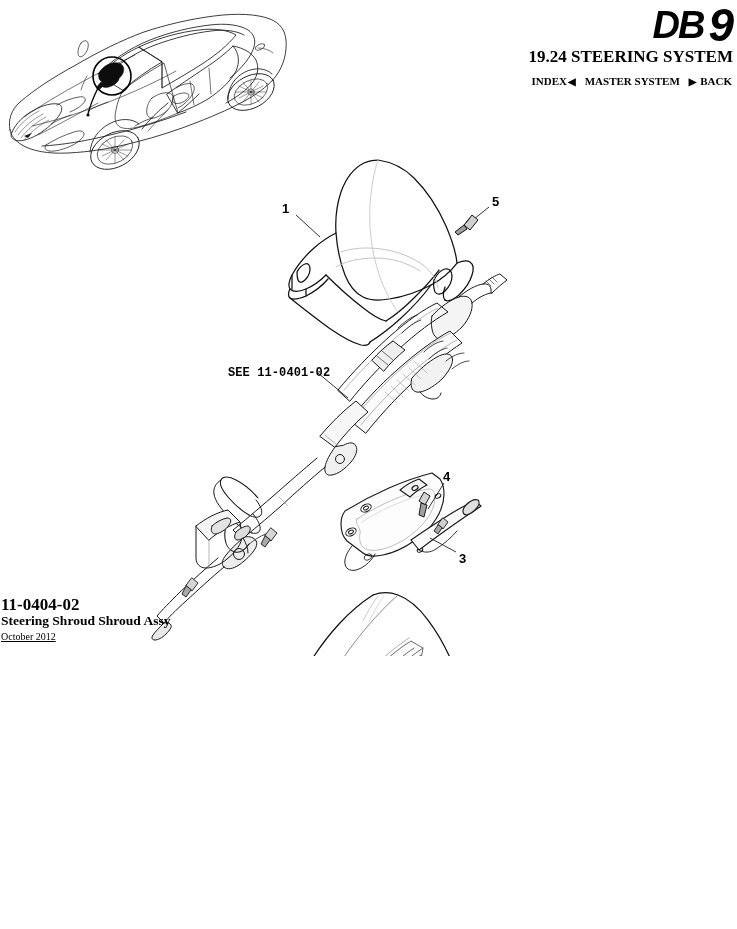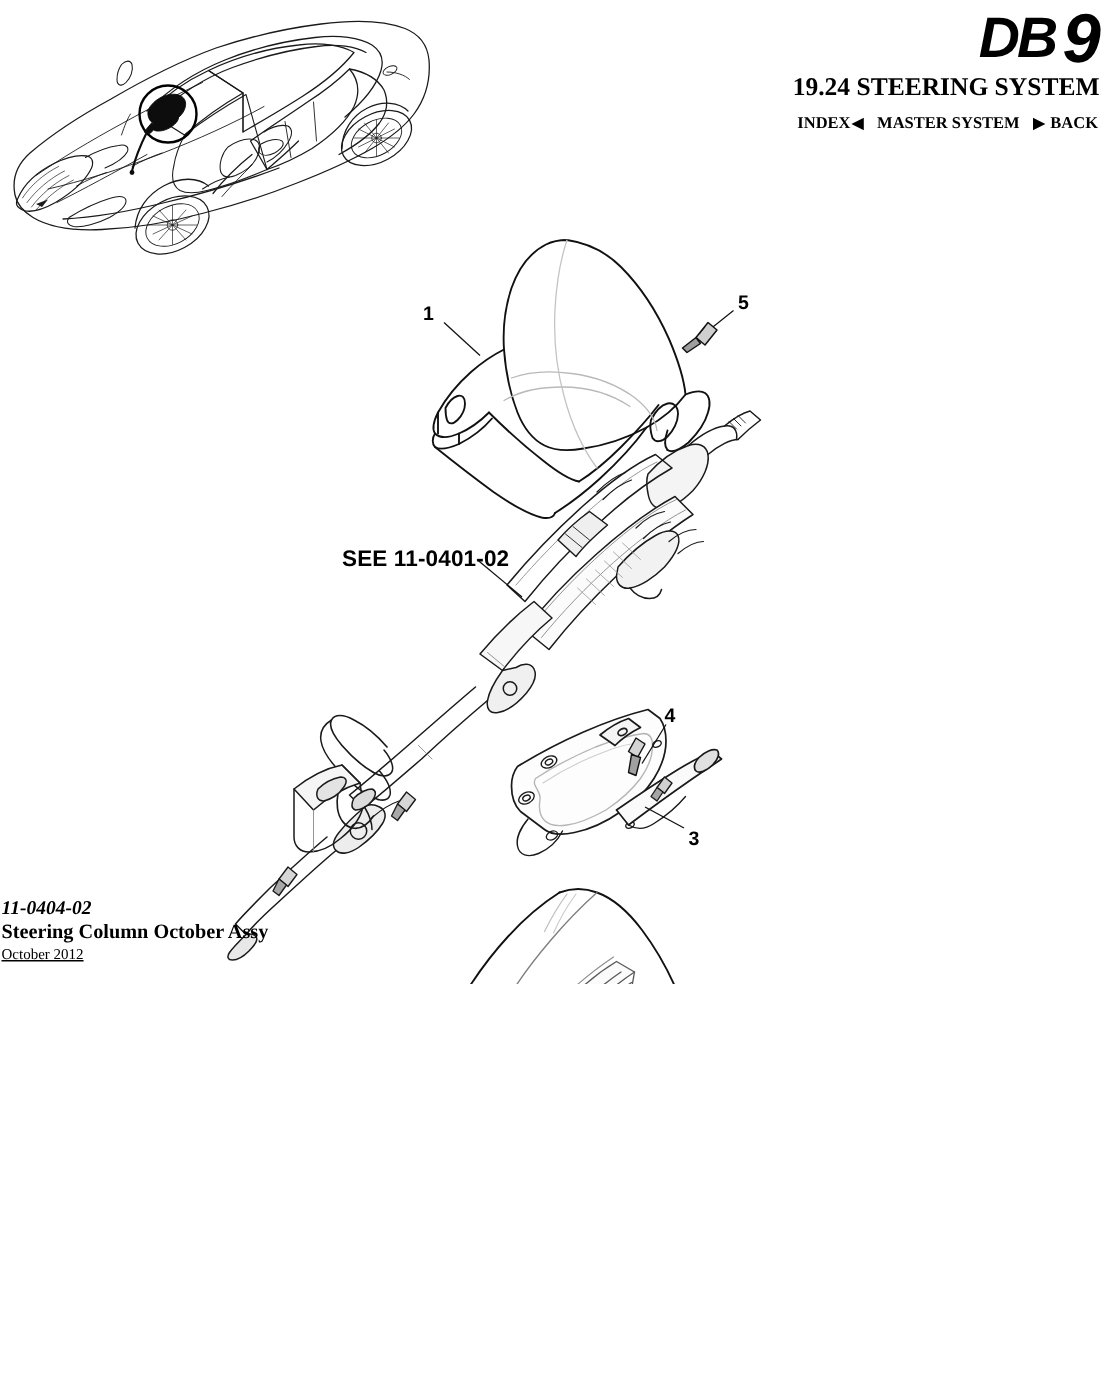--- a/index.html
+++ b/index.html
@@ -95,41 +95,40 @@
   .callout {
     position: absolute;
     font-family: "Liberation Sans", sans-serif;
     font-weight: bold;
     font-size: 13px;
     line-height: 13px;
     color: #000;
   }
   .ref-label {
     position: absolute;
-    font-family: Liberation Sans, sans-serif;
-    font-weight: bold;
-    font-size: 15px;
+    font-family: Liberation Mono, monospace;
+    font-weight: bold;
+    font-size: 12px;
     line-height: 12px;
     letter-spacing: 0.1px;
     color: #000;
     white-space: nowrap;
   }
 
   
   #footer-left {
     position: absolute;
     left: 1px;
     bottom: 12px;
     font-family: "Liberation Serif", serif;
   }
   #footer-left .f-code {
     font-weight: bold;
-    font-size: 13px;
+    font-size: 17px;
     line-height: 14px;
-    font-style: italic;
   }
   #footer-left .f-title {
     font-weight: bold;
     font-size: 13.5px;
     line-height: 17px;
   }
   #footer-left .f-date {
     font-size: 10px;
     line-height: 15px;
     text-decoration: underline;
@@ -583,17 +582,17 @@
     <div class="callout" style="left:470px; top:580px;">4</div>
     <div class="callout" style="left:406px; top:624px;">2</div>
     <div class="callout" style="left:339px; top:687px;">6</div>
 
     
     <div class="ref-label" style="left:228px; top:227px;">SEE 11-0401-02</div>
   </div>
 
   <div id="footer-left">
     <div class="f-code">11-0404-02</div>
-    <div class="f-title">Steering Column October Assy</div>
+    <div class="f-title">Steering Shroud Shroud Assy</div>
     <div class="f-date">October 2012</div>
   </div>
 
 </div>
 
 </body></html>

